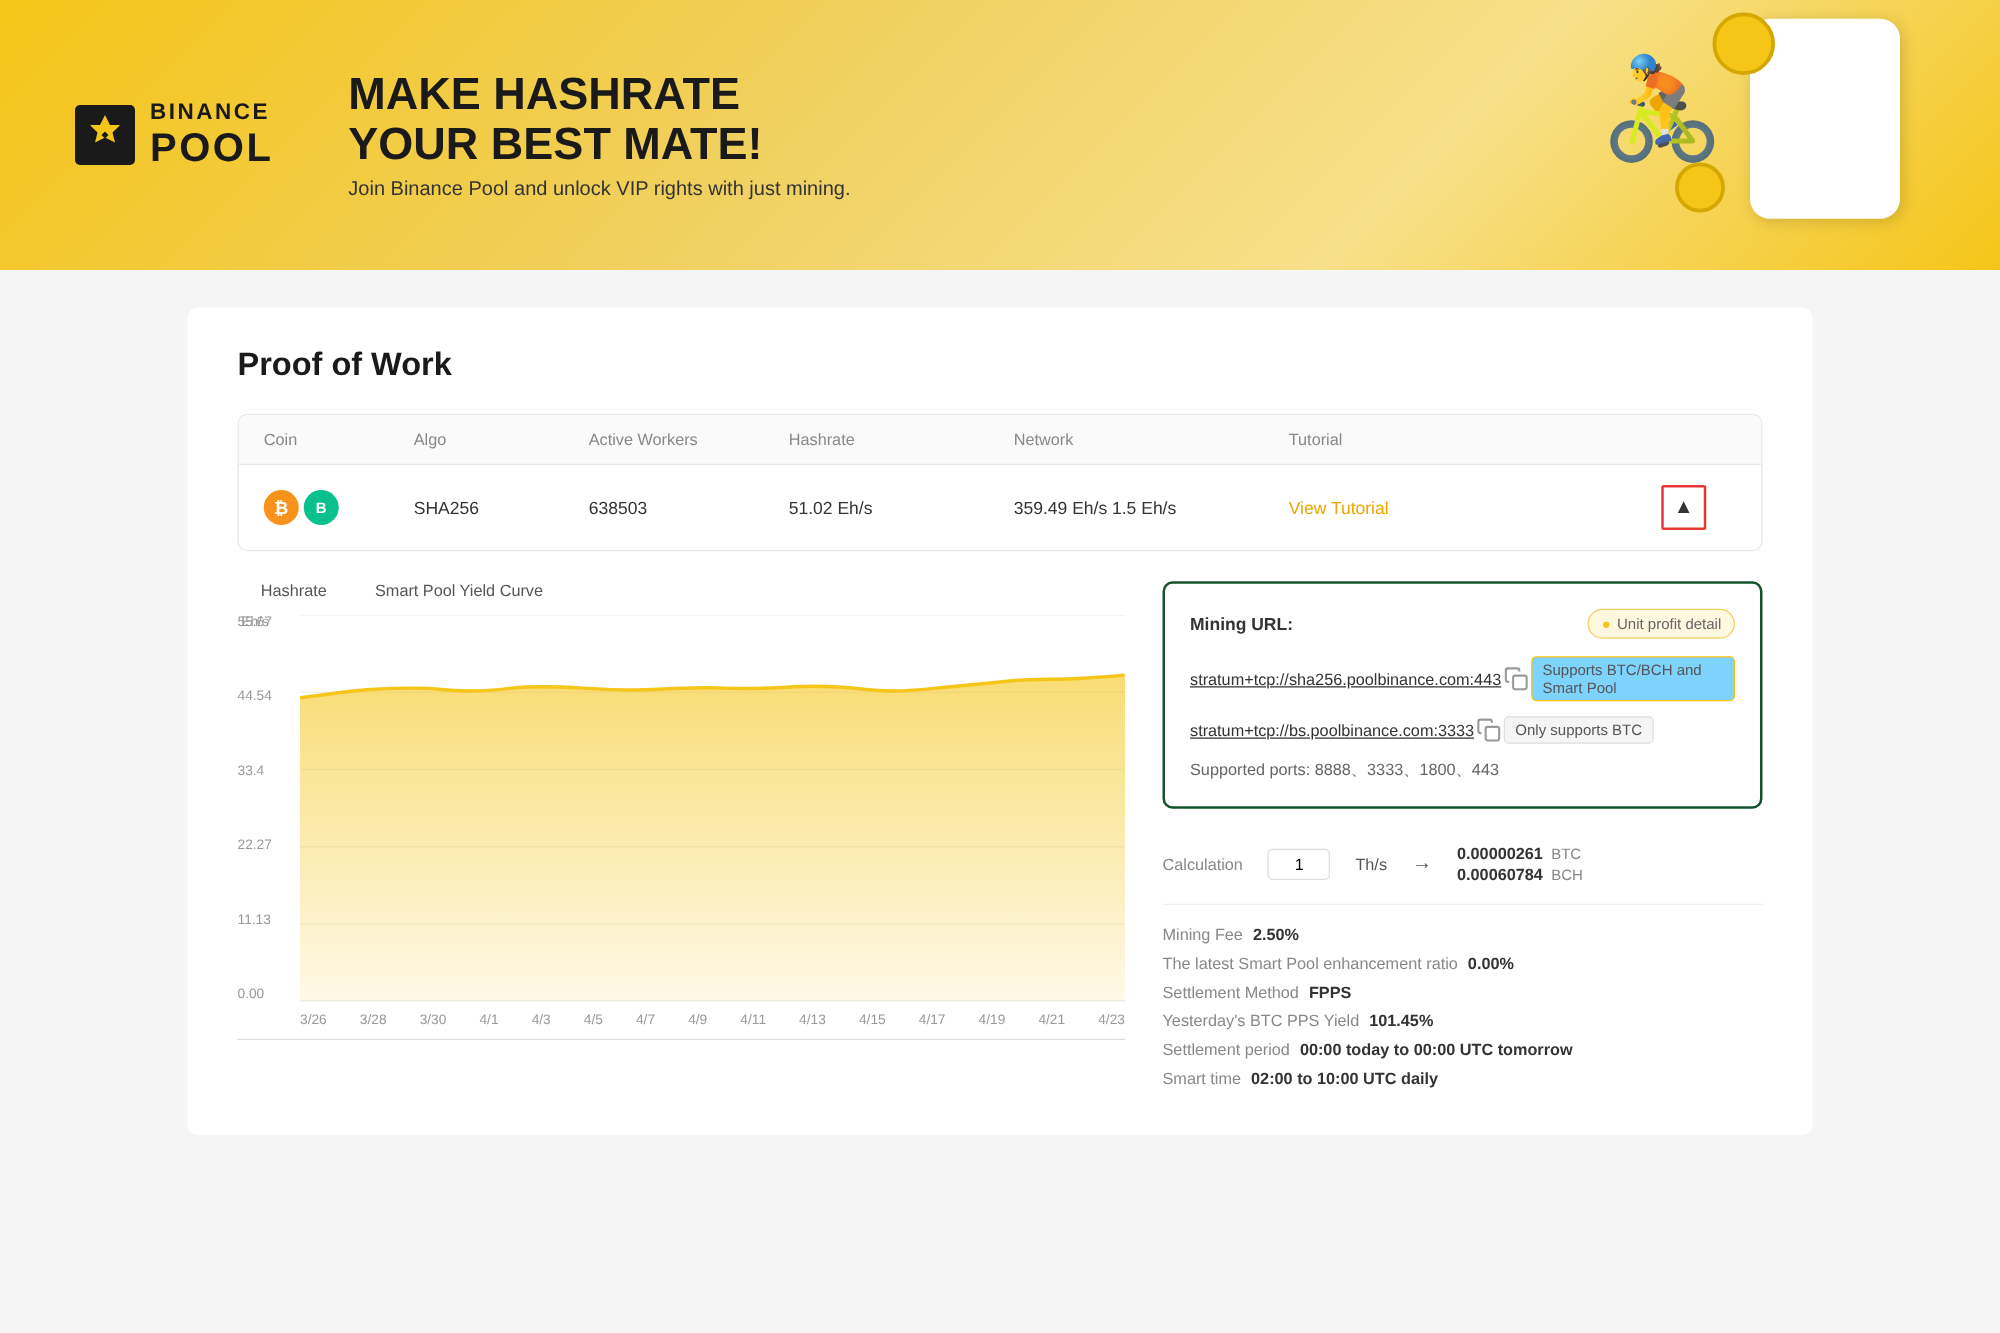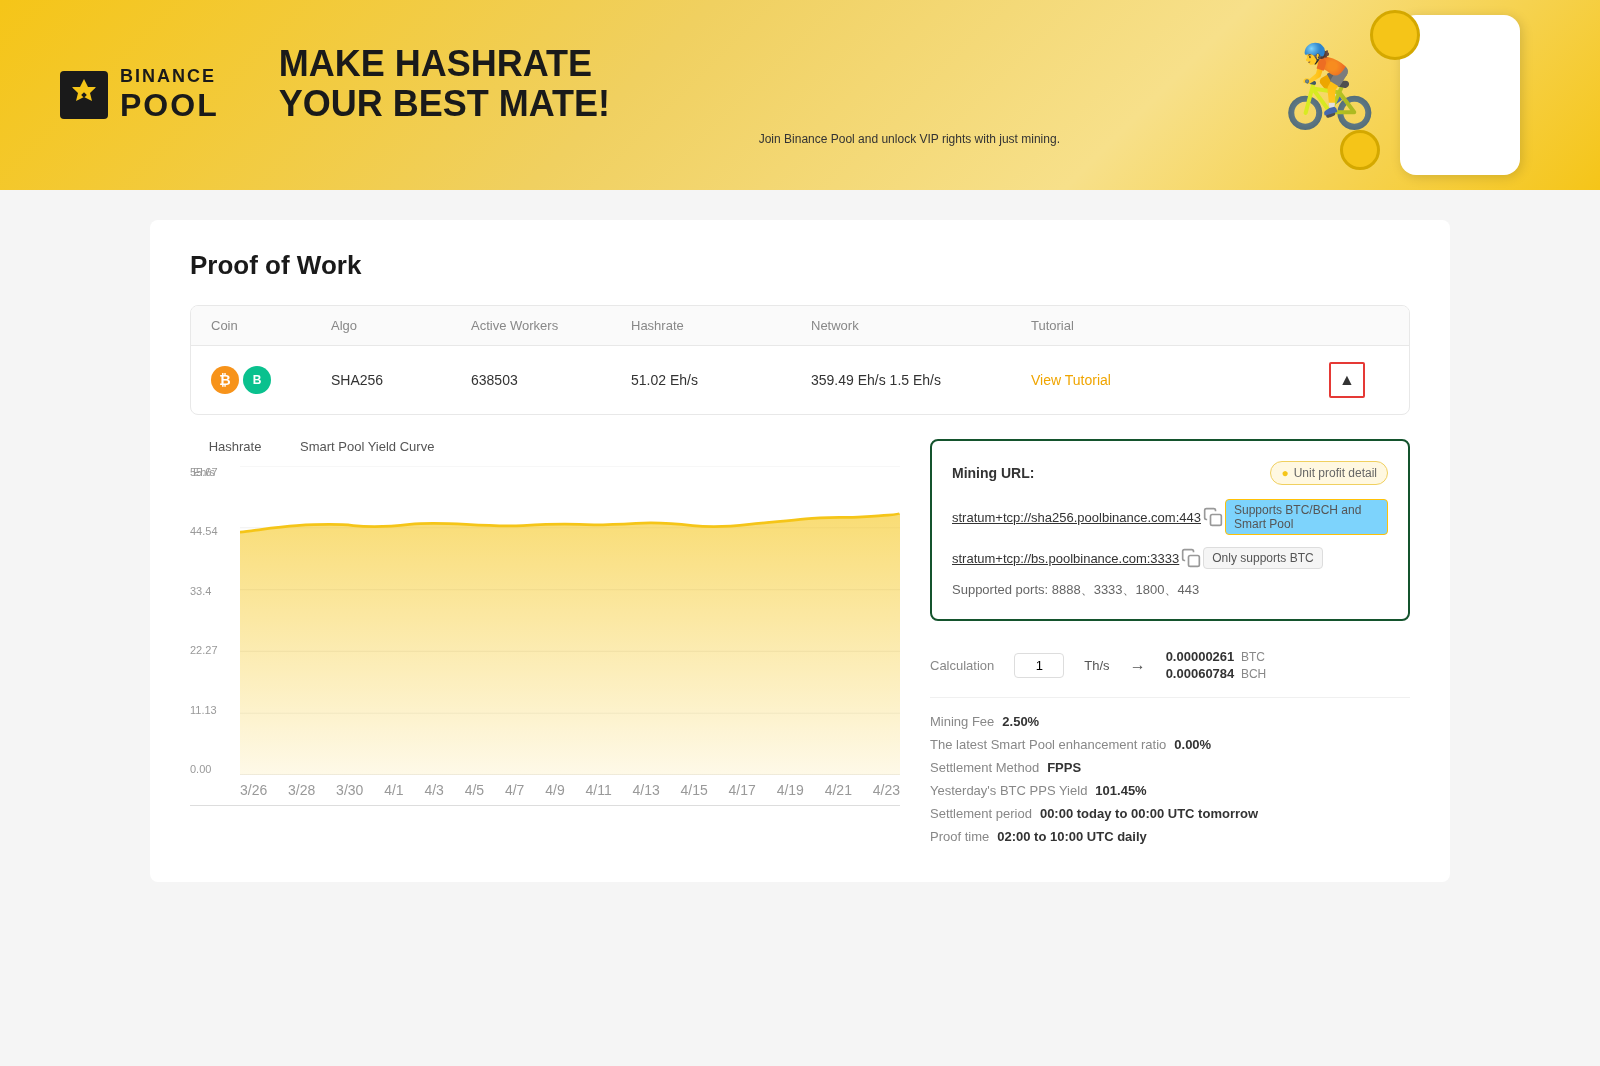--- a/index.html
+++ b/index.html
@@ -2,21 +2,21 @@
 <html><head>
   <meta charset="utf-8">
   <style>
     * { box-sizing: border-box; margin: 0; padding: 0; }
     body { font-family: -apple-system, BlinkMacSystemFont, 'Segoe UI', sans-serif; background: #f5f5f5; color: #333; }
 
     
     .banner {
       background: linear-gradient(135deg, #f5c518 0%, #f0d060 40%, #f7e08a 70%, #f5c518 100%);
       width: 100%;
-      height: 190px;
+      height: 216px;
       display: flex;
       align-items: center;
       padding: 0 60px;
       position: relative;
       overflow: hidden;
     }
     .banner-logo {
       display: flex;
       align-items: center;
       margin-right: 60px;
@@ -24,21 +24,21 @@
     .logo-icon {
       width: 48px;
       height: 48px;
       margin-right: 12px;
     }
     .logo-text { display: flex; flex-direction: column; }
     .logo-binance { font-size: 18px; font-weight: 700; color: #1a1a1a; letter-spacing: 2px; }
     .logo-pool { font-size: 32px; font-weight: 900; color: #1a1a1a; letter-spacing: 2px; }
     .banner-text { flex: 1; }
     .banner-headline { font-size: 36px; font-weight: 900; color: #1a1a1a; line-height: 1.1; text-transform: uppercase; }
-    .banner-sub { font-size: 12px; color: #333; margin-top: 8px; text-align: center; }
+    .banner-sub { font-size: 16px; color: #333; margin-top: 8px; }
     .banner-illustration {
       position: absolute;
       right: 0;
       top: 0;
       height: 100%;
       width: 500px;
       overflow: hidden;
     }
     
     .illus-phone {
@@ -186,21 +186,21 @@
     }
     .x-axis {
       position: absolute;
       left: 50px;
       right: 0;
       bottom: 0;
       height: 30px;
       display: flex;
       justify-content: space-between;
       align-items: center;
-      font-size: 14px;
+      font-size: 11px;
       color: #999;
     }
 
     
     .info-panel {
       width: 480px;
       flex-shrink: 0;
     }
     .mining-url-card {
       border: 2px solid #14532d;
@@ -515,21 +515,21 @@
         </div>
         <div class="info-row">
           <span class="info-key">Yesterday's BTC PPS Yield</span>
           <span class="info-value">101.45%</span>
         </div>
         <div class="info-row">
           <span class="info-key">Settlement period</span>
           <span class="info-value">00:00 today to 00:00 UTC tomorrow</span>
         </div>
         <div class="info-row">
-          <span class="info-key">Proof time</span>
+          <span class="info-key">Smart time</span>
           <span class="info-value">02:00 to 10:00 UTC daily</span>
         </div>
       </div>
 
     </div>
   </div>
 
 </div>
 
 </body></html>

